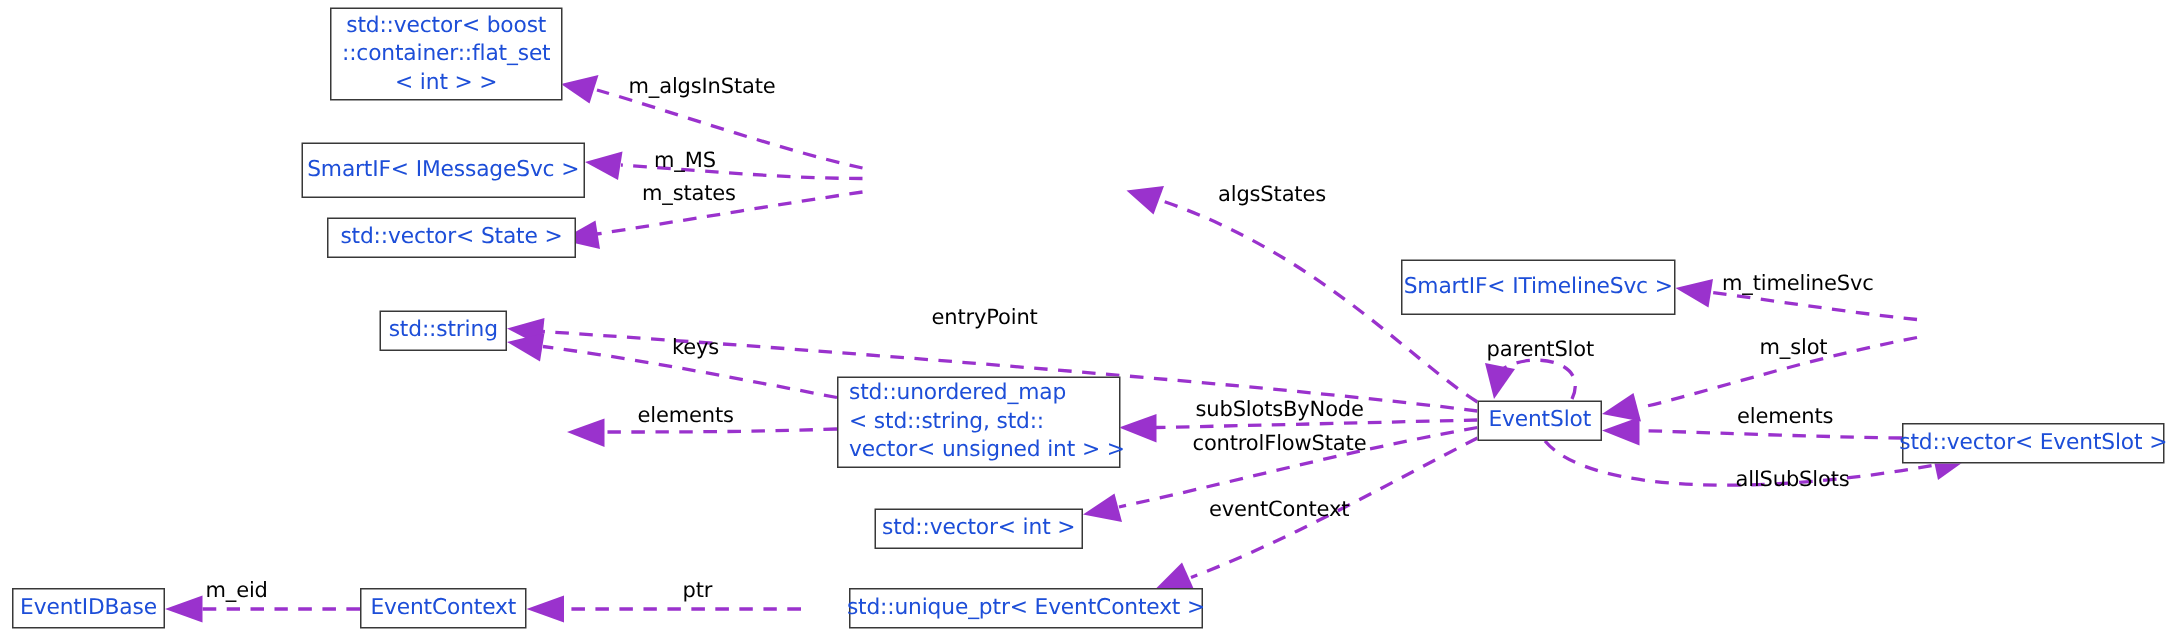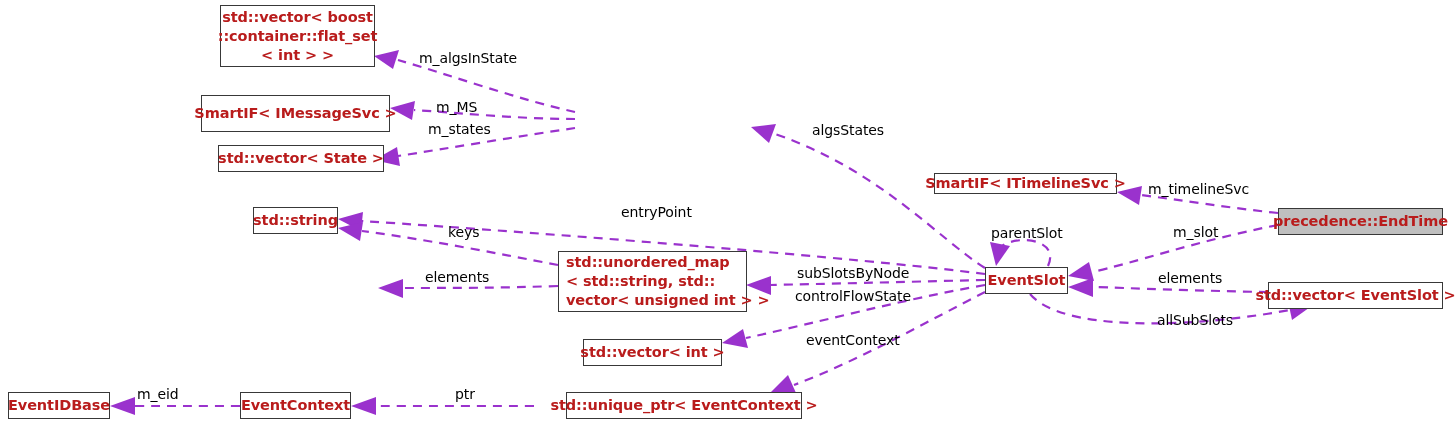--- a/index.html
+++ b/index.html
@@ -13,30 +13,29 @@
     height: 426px;
     background: #ffffff;
     font-family: "DejaVu Sans", "Liberation Sans", sans-serif;
     overflow: hidden;
   }
   .node {
     position: absolute;
     box-sizing: border-box;
     border: 1.5px solid #383838;
     background: #ffffff;
-    color: #b91c1c;
+    color: #1d4ed8;
     font-size: 14.5px;
     line-height: 19px;
     display: flex;
     align-items: center;
     justify-content: center;
     text-align: center;
     white-space: pre;
     letter-spacing: -0.1px;
-    font-weight: bold;
   }
   .node.highlight {
     background: #bfbfbf;
     border-color: #383838;
   }
   .node.leftalign {
     justify-content: flex-start;
     text-align: left;
     padding-left: 7px;
   }
@@ -171,27 +170,26 @@
 
   <div class="node" style="left:253px; top:207px; width:85px; height:27px;">std::string</div>
 
 
   <div class="node leftalign" style="left:558px; top:251px; width:189px; height:61px;">std::unordered_map
 &lt; std::string, std::
 vector&lt; unsigned int &gt; &gt;</div>
 
   <div class="node" style="left:583px; top:339px; width:139px; height:27px;">std::vector&lt; int &gt;</div>
 
-  <div class="node" style="left:934px; top:173px; width:183px; height:21px;">SmartIF&lt; ITimelineSvc &gt;</div>
+  <div class="node" style="left:934px; top:173px; width:183px; height:37px;">SmartIF&lt; ITimelineSvc &gt;</div>
 
   <div class="node" style="left:985px; top:267px; width:83px; height:27px;">EventSlot</div>
 
   <div class="node" style="left:1268px; top:282px; width:175px; height:27px;">std::vector&lt; EventSlot &gt;</div>
 
-  <div class="node highlight" style="left:1278px; top:208px; width:165px; height:27px;">precedence::EndTime</div>
 
   <div class="node" style="left:8px; top:392px; width:102px; height:27px;">EventIDBase</div>
 
   <div class="node" style="left:240px; top:392px; width:111px; height:27px;">EventContext</div>
 
   <div class="node" style="left:534px; top:392px; width:236px; height:27px;margin-left:32px;">std::unique_ptr&lt; EventContext &gt;</div>
 
   <div class="edge-label" style="left:419px; top:50px;">m_algsInState</div>
 
   <div class="edge-label" style="left:436px; top:99px;">m_MS</div>

